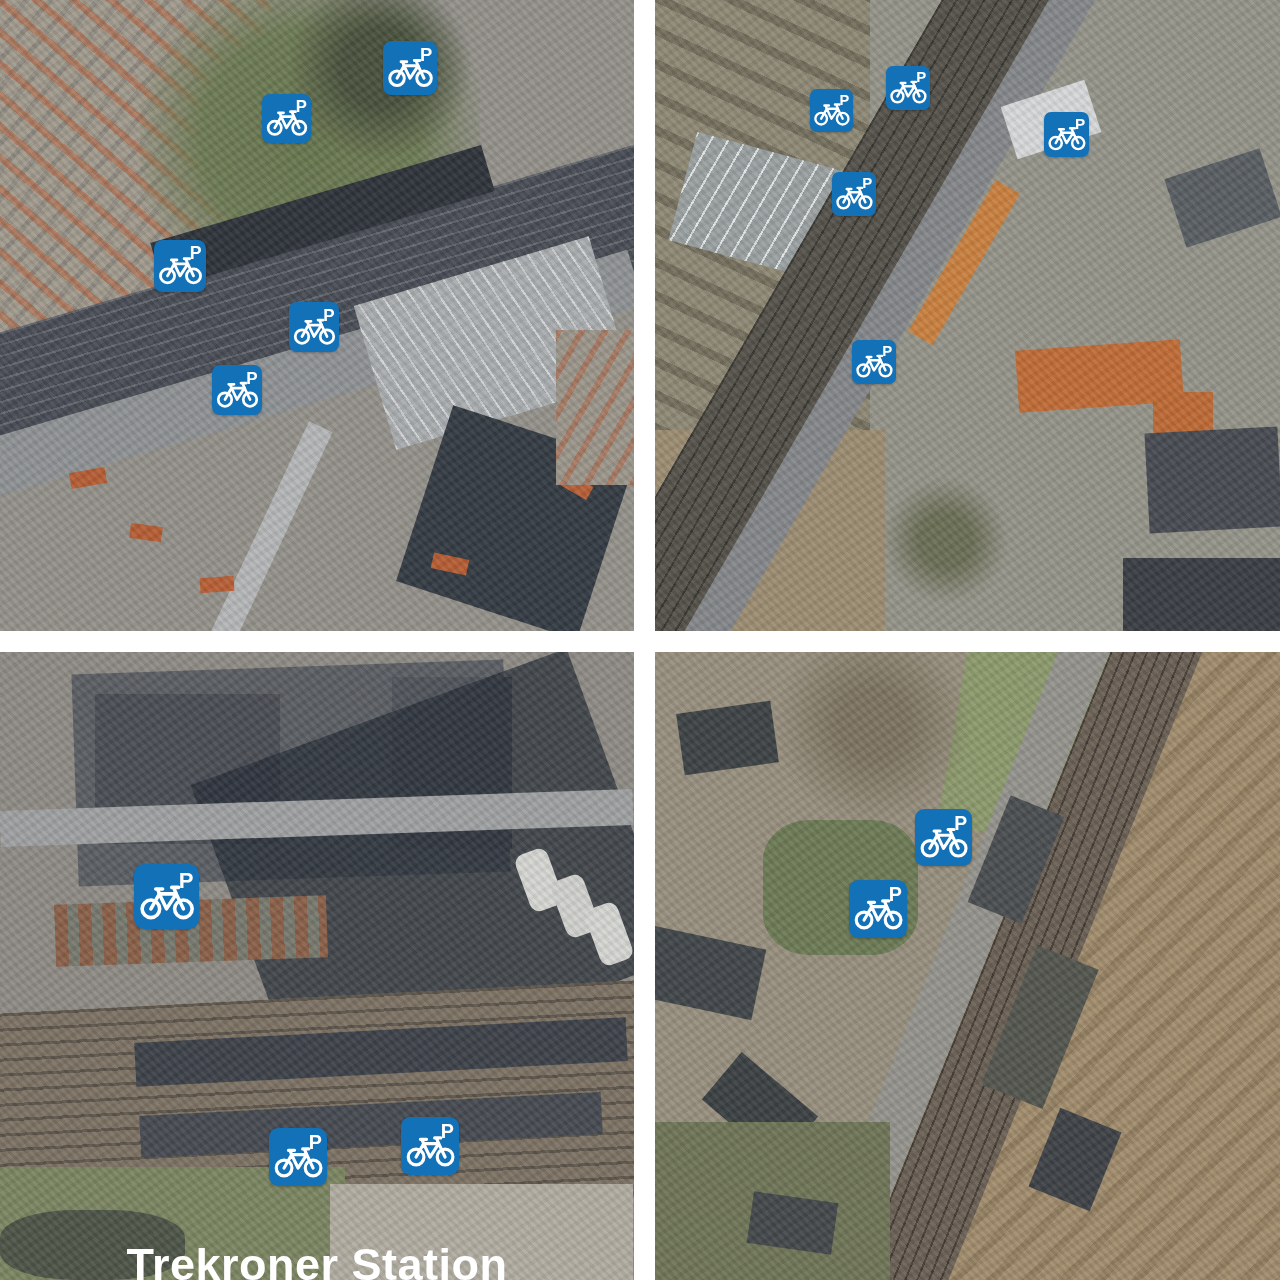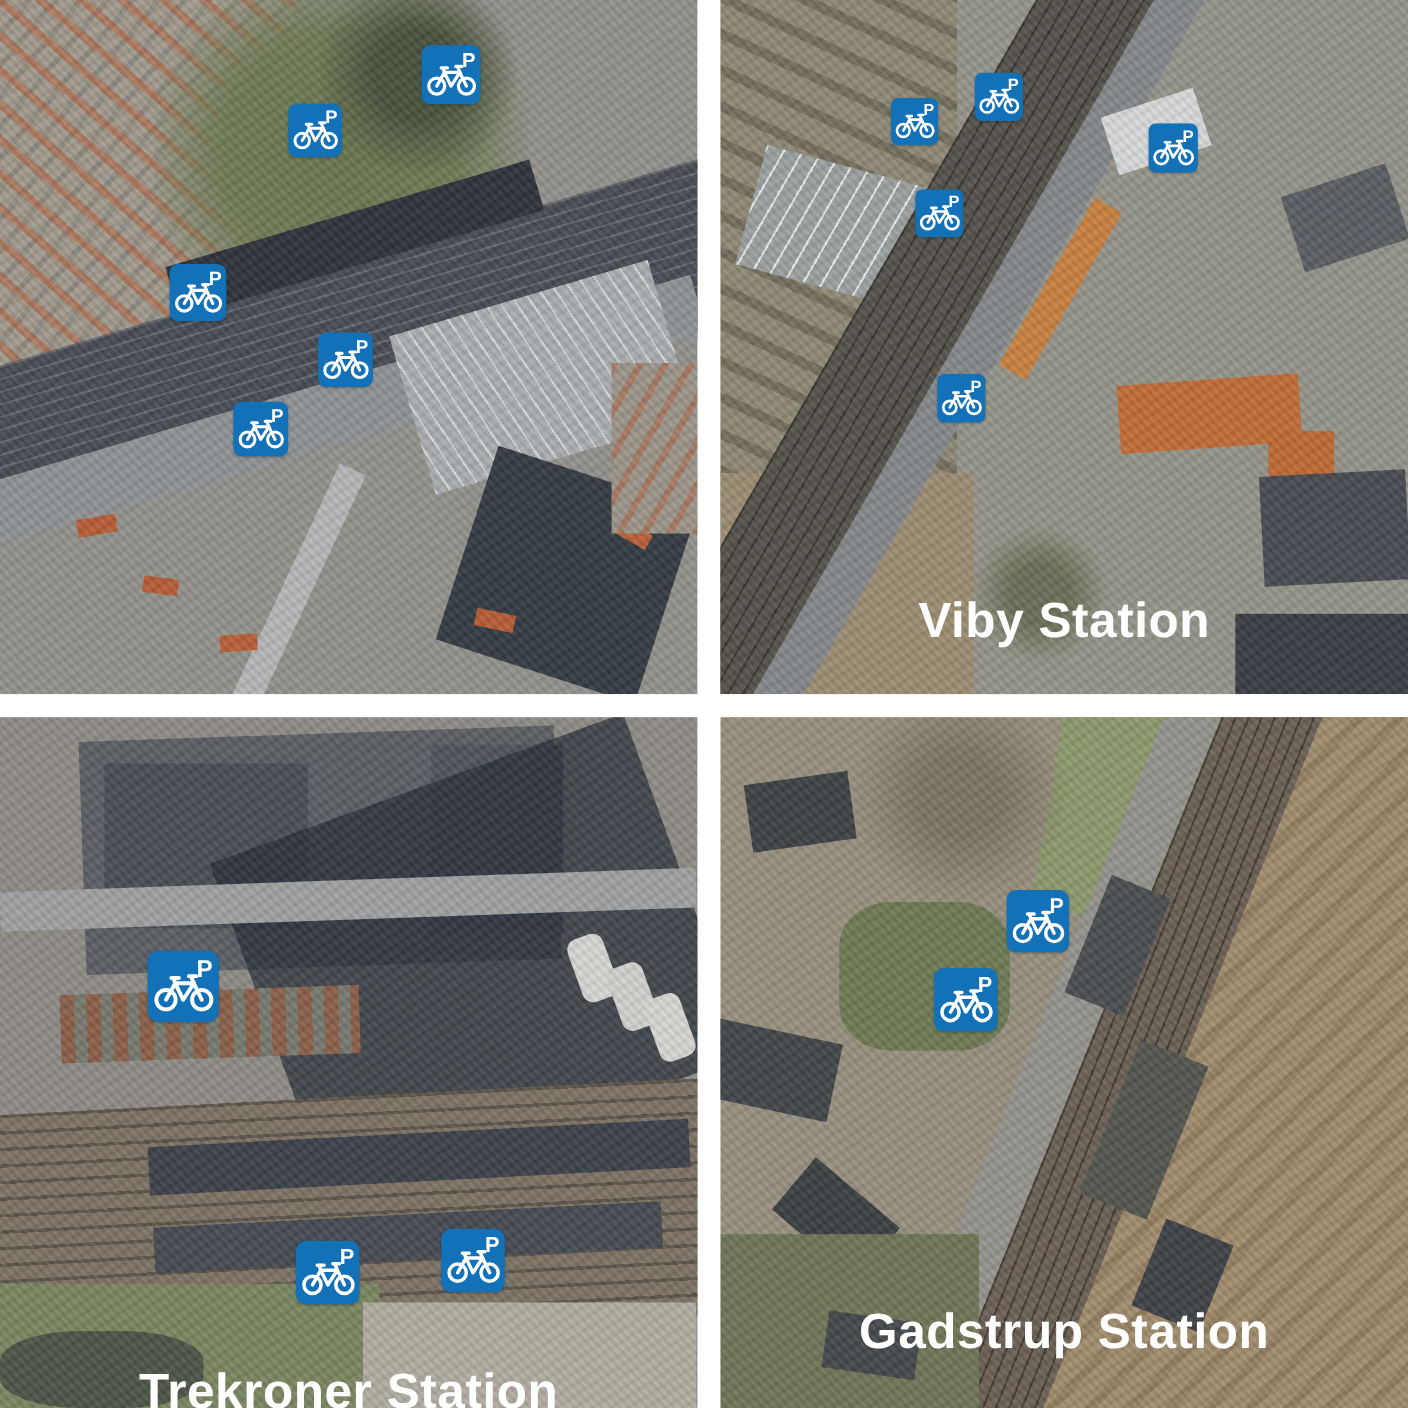--- a/index.html
+++ b/index.html
@@ -126,21 +126,20 @@
     <div class="sc" style="left:115px;top:-140px;width:95px;height:900px;transform:rotate(30deg);background-color:#55524a;background-image:repeating-linear-gradient(to right,rgba(25,25,22,.45) 0 2px,transparent 2px 12px);"></div>
     <div class="sc" style="left:218px;top:-140px;width:40px;height:900px;transform:rotate(30deg);background:#84878a;"></div>
     <div class="sc" style="left:295px;top:175px;width:28px;height:175px;transform:rotate(30deg);background:#c9803f;"></div>
     <div class="sc" style="left:352px;top:92px;width:88px;height:55px;transform:rotate(-18deg);background:#d6d8d9;"></div>
     <div class="sc" style="left:518px;top:162px;width:100px;height:72px;transform:rotate(-18deg);background:#595e63;"></div>
     <div class="sc" style="left:362px;top:345px;width:165px;height:62px;transform:rotate(-4deg);background:#c06c36;"></div>
     <div class="sc" style="left:498px;top:392px;width:60px;height:100px;background:#bd6a35;"></div>
     <div class="sc" style="left:492px;top:430px;width:133px;height:100px;transform:rotate(-3deg);background:#474b51;"></div>
     <div class="sc" style="left:228px;top:478px;width:125px;height:125px;background:radial-gradient(circle,#6b6f56 30%,rgba(107,111,86,0) 72%);"></div>
     <div class="sc" style="left:468px;top:558px;width:157px;height:73px;background:#3a3e44;"></div>
-    <div class="station-label" style="top:541px;">Viby Station</div>
   <div class="marker" style="left: 154.5px; top: 88.5px; width: 43px; height: 43px;">
     <svg viewBox="0 0 100 100">
       <rect x="0" y="0" width="100" height="100" rx="16" fill="var(--icon-blue,#1271b7)"></rect>
       <text x="80" y="37" text-anchor="middle" font-size="34" font-weight="bold" fill="#ffffff">P</text>
       <g stroke="#ffffff" stroke-width="5.5" fill="none" stroke-linecap="round" stroke-linejoin="round">
         <circle cx="26" cy="69" r="13.5"></circle>
         <circle cx="76" cy="69" r="13.5"></circle>
         <path d="M26 69 L39 46 L65 46 L76 69 M39 46 L50 69 L65 46"></path>
         <path d="M33.5 38.5 L44 38.5 M39 46 L36.5 39"></path>
         <path d="M65 46 L61.5 37.5 M58 36 L68.5 36"></path>
@@ -267,21 +266,20 @@
     <div class="sc" style="left:115px;top:-25px;width:205px;height:195px;background:radial-gradient(circle,#7d7460 25%,rgba(125,116,96,0) 70%);"></div>
     <div class="sc" style="left:332px;top:150px;width:58px;height:115px;transform:rotate(22deg);background:#4a4e50;"></div>
     <div class="sc" style="left:352px;top:300px;width:66px;height:150px;transform:rotate(22deg);background:#53564e;"></div>
     <div class="sc" style="left:387px;top:465px;width:66px;height:85px;transform:rotate(22deg);background:#3e4246;"></div>
     <div class="sc" style="left:25px;top:55px;width:95px;height:62px;transform:rotate(-8deg);background:#3d4245;"></div>
     <div class="sc" style="left:108px;top:168px;width:155px;height:135px;border-radius:30%;background:#6d7a55;"></div>
     <div class="sc" style="left:-10px;top:285px;width:115px;height:72px;transform:rotate(12deg);background:#41464a;"></div>
     <div class="sc" style="left:55px;top:425px;width:100px;height:62px;transform:rotate(40deg);background:#3b4043;"></div>
     <div class="sc" style="left:0;top:470px;width:235px;height:158px;background:#6f7557;"></div>
     <div class="sc" style="left:95px;top:545px;width:85px;height:52px;transform:rotate(8deg);background:#44484b;"></div>
-    <div class="station-label" style="top:535px;">Gadstrup Station</div>
   <div class="marker" style="left: 259.5px; top: 156.5px; width: 57px; height: 57px;">
     <svg viewBox="0 0 100 100">
       <rect x="0" y="0" width="100" height="100" rx="16" fill="var(--icon-blue,#1271b7)"></rect>
       <text x="80" y="37" text-anchor="middle" font-size="34" font-weight="bold" fill="#ffffff">P</text>
       <g stroke="#ffffff" stroke-width="5.5" fill="none" stroke-linecap="round" stroke-linejoin="round">
         <circle cx="26" cy="69" r="13.5"></circle>
         <circle cx="76" cy="69" r="13.5"></circle>
         <path d="M26 69 L39 46 L65 46 L76 69 M39 46 L50 69 L65 46"></path>
         <path d="M33.5 38.5 L44 38.5 M39 46 L36.5 39"></path>
         <path d="M65 46 L61.5 37.5 M58 36 L68.5 36"></path>

